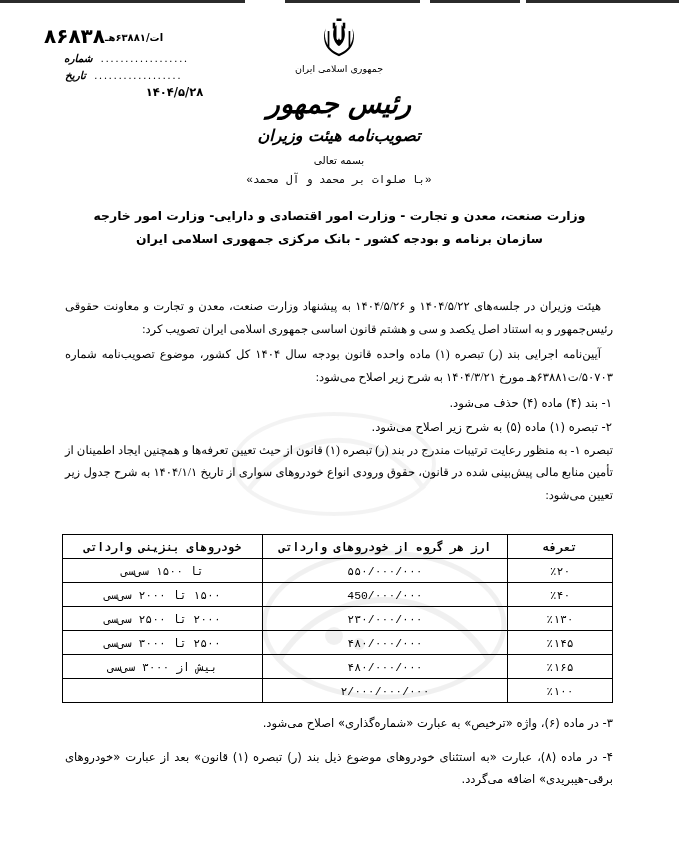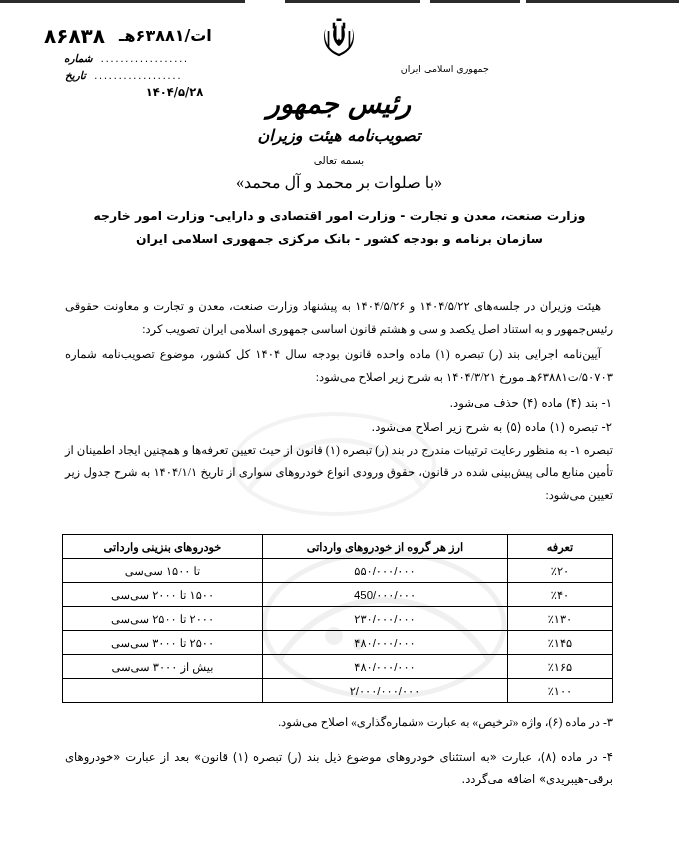--- a/index.html
+++ b/index.html
@@ -59,21 +59,20 @@
     width: 42px;
     height: 46px;
     margin: 0 auto 2px auto;
     display: block;
   }
   .republic-line {
     font-size: 9.5px;
     letter-spacing: 0px;
     margin-top: -1px;
     font-family: "DejaVu Sans", sans-serif;
-    text-align: right;
   }
   .president-title {
     font-size: 27px;
     margin-top: 14px;
     font-family: "DejaVu Serif", serif;
     font-style: italic;
     font-weight: bold;
     letter-spacing: -1px;
   }
   .decree-title {
@@ -82,50 +81,49 @@
     font-family: "DejaVu Serif", serif;
     font-style: italic;
     font-weight: bold;
   }
   .basmala {
     font-size: 10.5px;
     margin-top: 9px;
     font-family: "DejaVu Sans", sans-serif;
   }
   .salawat {
-    font-size: 16px;
+    font-size: 11px;
     margin-top: 7px;
-    font-family: Liberation Serif, serif;
+    font-family: Liberation Mono, monospace;
   }
 
   
   .meta-box {
     position: absolute;
     top: 14px;
     left: 44px;
     width: 215px;
     direction: rtl;
     text-align: left;
   }
   .meta-topline {
     display: flex;
     flex-direction: row-reverse;
     justify-content: flex-start;
     align-items: baseline;
-    gap: 14px;
     padding-right: 18px;
   }
   .meta-bignum {
     font-size: 20px;
     font-weight: bold;
     letter-spacing: 1px;
     font-family: "DejaVu Sans", sans-serif;
   }
   .meta-subnum {
-    font-size: 16px;
+    font-size: 10px;
     font-weight: bold;
     font-family: "DejaVu Sans", sans-serif;
     position: relative;
     top: -2px;
     text-align: center;
   }
   .meta-row {
     display: flex;
     flex-direction: row;
     align-items: baseline;
@@ -214,21 +212,21 @@
     width: 550px;
     table-layout: fixed;
   }
   table.tariff th,
   table.tariff td {
     border: 1px solid #000000;
     height: 23px;
     text-align: center;
     vertical-align: middle;
     font-size: 11.4px;
-    font-family: Liberation Sans, sans-serif;
+    font-family: Liberation Mono, monospace;
     padding: 0 4px;
   }
   table.tariff th {
     font-weight: bold;
     font-size: 11.4px;
   }
   table.tariff td.val {
     letter-spacing: 0.3px;
   }
   col.c-tariff { width: 105px; }
@@ -245,21 +243,20 @@
   .closing .clause-block {
     font-size: 11.6px;
     line-height: 1.95;
     font-family: "DejaVu Sans", sans-serif;
     text-align: justify;
     text-align-last: right;
     margin-bottom: 9px;
   }
   .closing .clause-block.single {
     text-align-last: right;
-    font-family: Liberation Serif, serif;
   }
 
   
   .watermark {
     position: absolute;
     top: 540px;
     right: 150px;
     width: 290px;
     height: 170px;
     opacity: 0.09;

